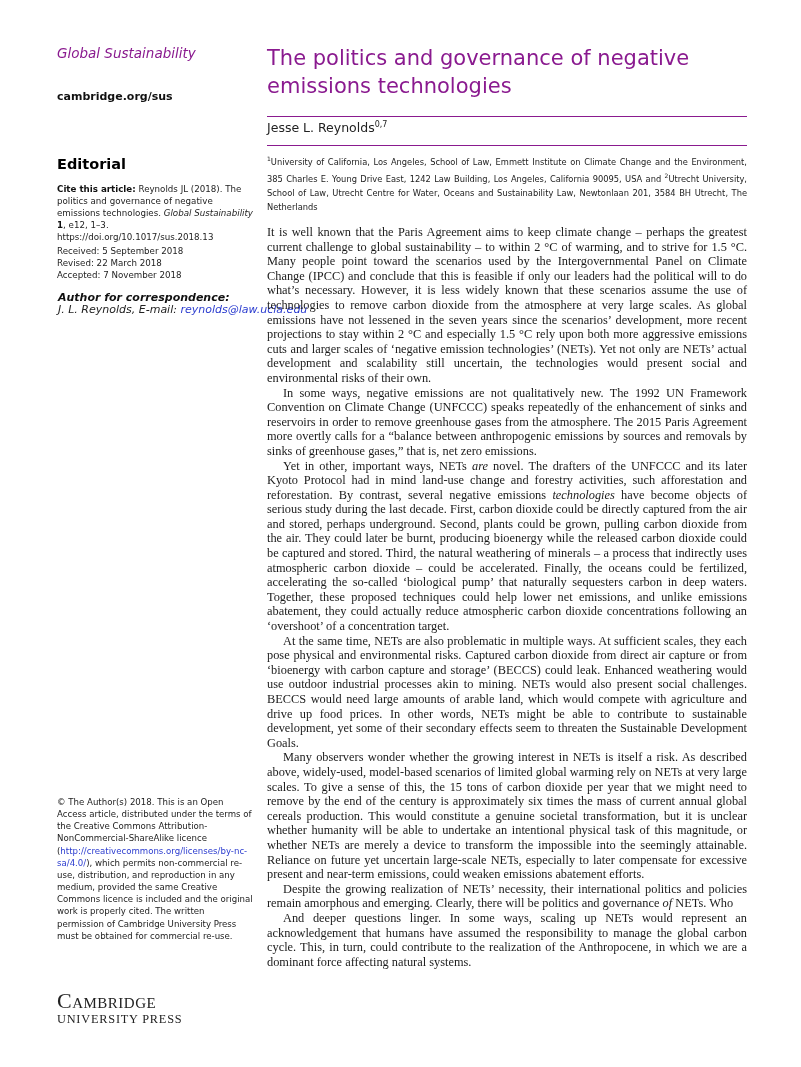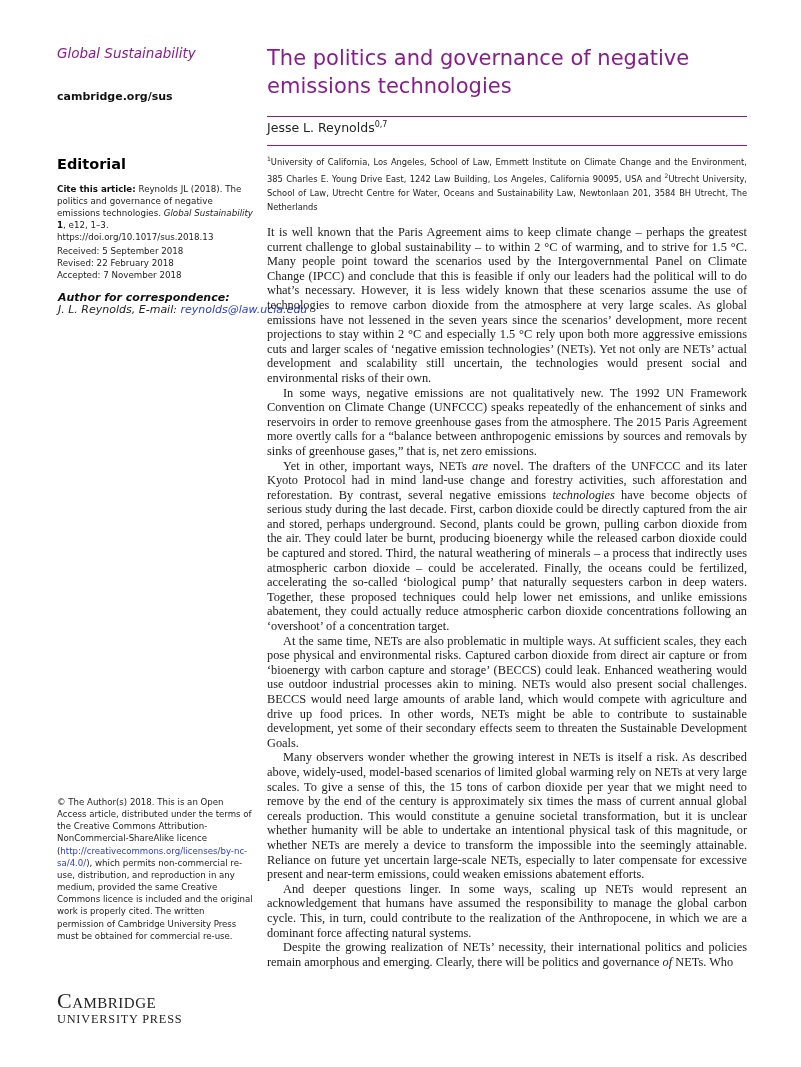--- a/index.html
+++ b/index.html
@@ -40,21 +40,21 @@
   <div class="journal-name">Global Sustainability</div>
   <div class="journal-url">cambridge.org/sus</div>
   <div class="article-type">Editorial</div>
 
   <div class="cite">
     <b>Cite this article:</b><span> Reynolds JL (2018). The politics and governance of negative emissions technologies. </span><i>Global Sustainability</i><b> 1</b><span>, e12, 1–3. https://doi.org/10.1017/sus.2018.13</span>
   </div>
 
   <div class="dates">
     <div>Received: 5 September 2018</div>
-    <div>Revised: 22 February 2018</div>
+    <div>Revised: 22 March 2018</div>
     <div>Accepted: 7 November 2018</div>
   </div>
 
   <div class="corr">
     <div><b>Author for correspondence:</b></div>
     <div><span>J. L. Reynolds, E-mail: </span><a class="lnk">reynolds@law.ucla.edu</a></div>
   </div>
 
   <div class="license">
     <span>© The Author(s) 2018. This is an Open Access article, distributed under the terms of the Creative Commons Attribution-NonCommercial-ShareAlike licence (</span><a class="lnk">http://creativecommons.org/licenses/by-nc-sa/4.0/</a><span>), which permits non-commercial re-use, distribution, and reproduction in any medium, provided the same Creative Commons licence is included and the original work is properly cited. The written permission of Cambridge University Press must be obtained for commercial re-use.</span>
@@ -76,16 +76,16 @@
   <div class="affil sans">
     <sup>1</sup><span>University of California, Los Angeles, School of Law, Emmett Institute on Climate Change and the Environment, 385 Charles E. Young Drive East, 1242 Law Building, Los Angeles, California 90095, USA and </span><sup>2</sup><span>Utrecht University, School of Law, Utrecht Centre for Water, Oceans and Sustainability Law, Newtonlaan 201, 3584 BH Utrecht, The Netherlands</span>
   </div>
 
   <div class="body serif">
     <p class="first">It is well known that the Paris Agreement aims to keep climate change – perhaps the greatest current challenge to global sustainability – to within 2 °C of warming, and to strive for 1.5 °C. Many people point toward the scenarios used by the Intergovernmental Panel on Climate Change (IPCC) and conclude that this is feasible if only our leaders had the political will to do what’s necessary. However, it is less widely known that these scenarios assume the use of technologies to remove carbon dioxide from the atmosphere at very large scales. As global emissions have not lessened in the seven years since the scenarios’ development, more recent projections to stay within 2 °C and especially 1.5 °C rely upon both more aggressive emissions cuts and larger scales of ‘negative emission technologies’ (NETs). Yet not only are NETs’ actual development and scalability still uncertain, the technologies would present social and environmental risks of their own.</p>
     <p>In some ways, negative emissions are not qualitatively new. The 1992 UN Framework Convention on Climate Change (UNFCCC) speaks repeatedly of the enhancement of sinks and reservoirs in order to remove greenhouse gases from the atmosphere. The 2015 Paris Agreement more overtly calls for a “balance between anthropogenic emissions by sources and removals by sinks of greenhouse gases,” that is, net zero emissions.</p>
     <p><span>Yet in other, important ways, NETs </span><i>are</i><span> novel. The drafters of the UNFCCC and its later Kyoto Protocol had in mind land-use change and forestry activities, such afforestation and reforestation. By contrast, several negative emissions </span><i>technologies</i><span> have become objects of serious study during the last decade. First, carbon dioxide could be directly captured from the air and stored, perhaps underground. Second, plants could be grown, pulling carbon dioxide from the air. They could later be burnt, producing bioenergy while the released carbon dioxide could be captured and stored. Third, the natural weathering of minerals – a process that indirectly uses atmospheric carbon dioxide – could be accelerated. Finally, the oceans could be fertilized, accelerating the so-called ‘biological pump’ that naturally sequesters carbon in deep waters. Together, these proposed techniques could help lower net emissions, and unlike emissions abatement, they could actually reduce atmospheric carbon dioxide concentrations following an ‘overshoot’ of a concentration target.</span></p>
     <p>At the same time, NETs are also problematic in multiple ways. At sufficient scales, they each pose physical and environmental risks. Captured carbon dioxide from direct air capture or from ‘bioenergy with carbon capture and storage’ (BECCS) could leak. Enhanced weathering would use outdoor industrial processes akin to mining. NETs would also present social challenges. BECCS would need large amounts of arable land, which would compete with agriculture and drive up food prices. In other words, NETs might be able to contribute to sustainable development, yet some of their secondary effects seem to threaten the Sustainable Development Goals.</p>
     <p>Many observers wonder whether the growing interest in NETs is itself a risk. As described above, widely-used, model-based scenarios of limited global warming rely on NETs at very large scales. To give a sense of this, the 15 tons of carbon dioxide per year that we might need to remove by the end of the century is approximately six times the mass of current annual global cereals production. This would constitute a genuine societal transformation, but it is unclear whether humanity will be able to undertake an intentional physical task of this magnitude, or whether NETs are merely a device to transform the impossible into the seemingly attainable. Reliance on future yet uncertain large-scale NETs, especially to later compensate for excessive present and near-term emissions, could weaken emissions abatement efforts.</p>
+    <p><span>Despite the growing realization of NETs’ necessity, their international politics and policies remain amorphous and emerging. Clearly, there will be politics and governance </span><i>of</i><span> NETs. Who</span></p>
     <p>And deeper questions linger. In some ways, scaling up NETs would represent an acknowledgement that humans have assumed the responsibility to manage the global carbon cycle. This, in turn, could contribute to the realization of the Anthropocene, in which we are a dominant force affecting natural systems.</p>
-    <p><span>Despite the growing realization of NETs’ necessity, their international politics and policies remain amorphous and emerging. Clearly, there will be politics and governance </span><i>of</i><span> NETs. Who</span></p>
   </div>
 </div>
 
 </body></html>

